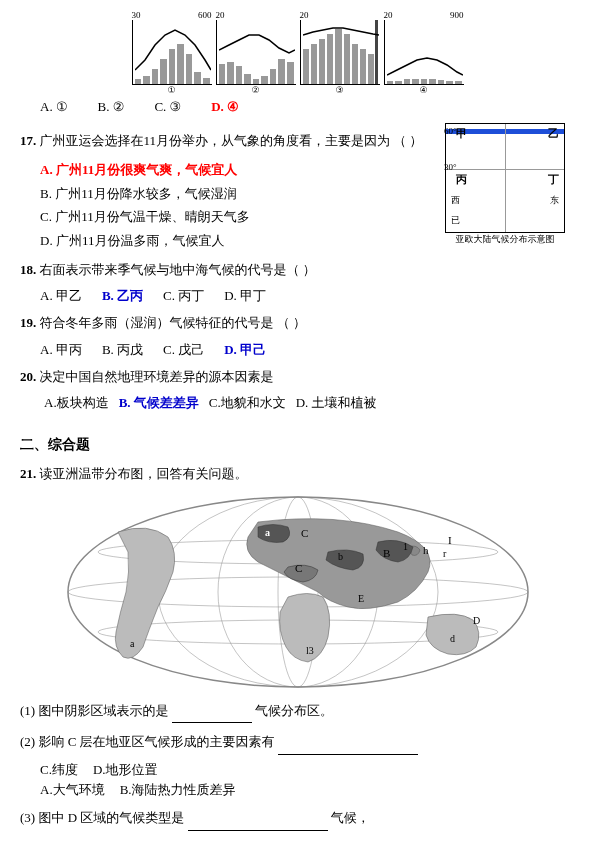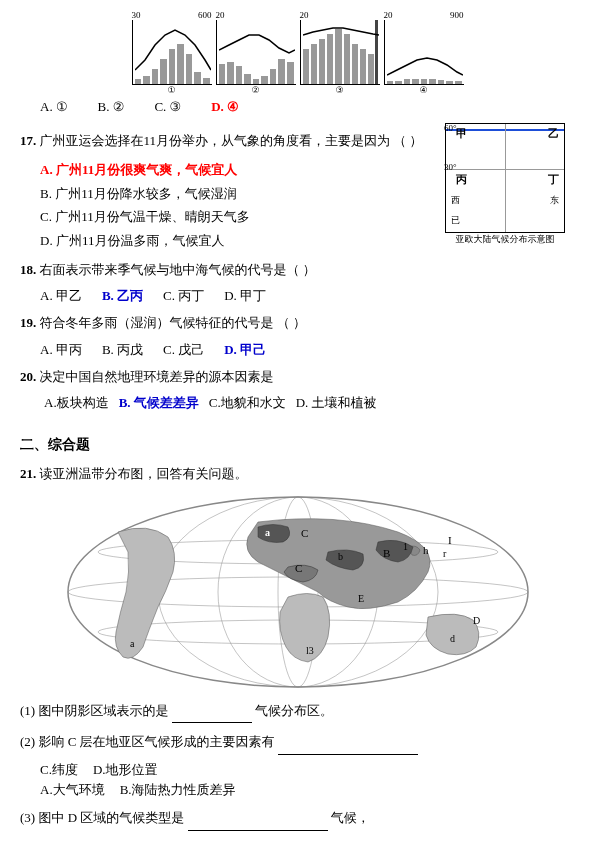--- a/index.html
+++ b/index.html
@@ -237,21 +237,21 @@
       <span>A. 甲乙</span>
       <span class="correct-blue">B. 乙丙</span>
       <span>C. 丙丁</span>
       <span>D. 甲丁</span>
     </div>
   </div>
 
   <div style="width:130px; flex-shrink:0;">
     <div style="position:relative; border:1px solid #000; width:120px; height:110px; margin-top:0;">
 
-      <div style="position:absolute; top:5px; left:0; width:100%; font-size:9px; border-top:2px solid #1d4ed8;">
+      <div style="position:absolute; top:5px; left:0; width:100%; font-size:9px; border-top:5px solid #1d4ed8;">
         <span style="position:absolute; left:-2px; top:-8px; font-size:9px;">60°</span>
       </div>
       <div style="position:absolute; top:45px; left:0; width:100%; border-top:1px solid #999;">
         <span style="position:absolute; left:-2px; top:-8px; font-size:9px;">30°</span>
       </div>
 
       <span style="position:absolute; top:2px; left:10px; font-size:11px; font-weight:bold;">甲</span>
       <span style="position:absolute; top:2px; right:5px; font-size:11px; font-weight:bold;">乙</span>
       <span style="position:absolute; top:48px; left:10px; font-size:11px; font-weight:bold;">丙</span>
       <span style="position:absolute; top:48px; right:5px; font-size:11px; font-weight:bold;">丁</span>

